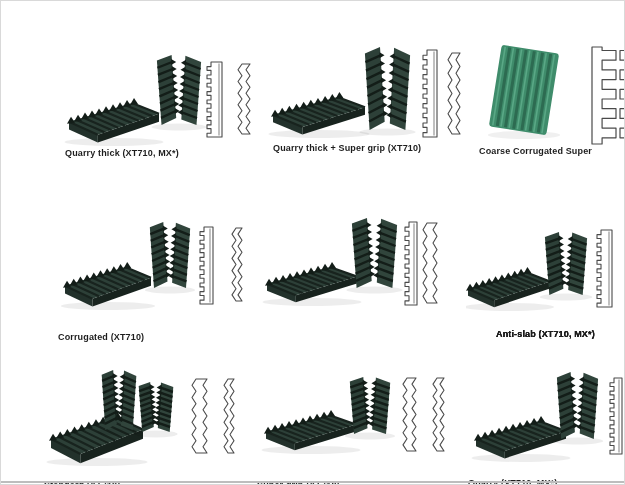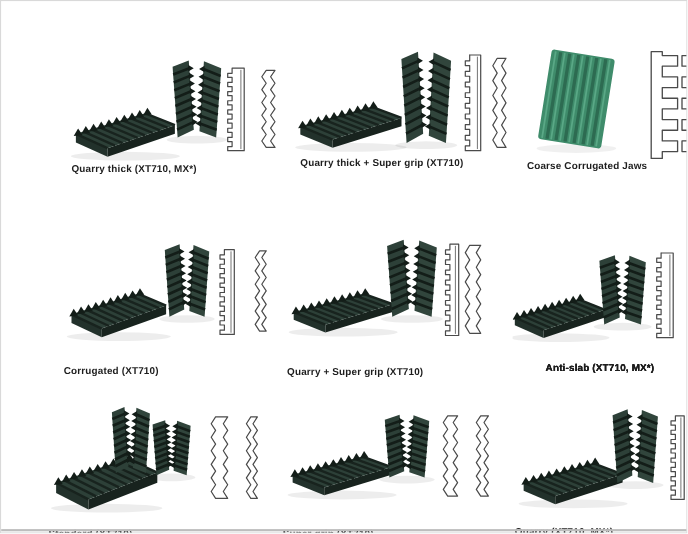--- a/index.html
+++ b/index.html
@@ -187,21 +187,21 @@
           <line x1="4.1485714285714295" y1="-39.78" x2="4.1485714285714295" y2="39.78" stroke="#2d6b51" stroke-width="3"></line>
           <line x1="7.8822857142857154" y1="-39.78" x2="7.8822857142857154" y2="39.78" stroke="#5aa886" stroke-width="1.6"></line>
           <line x1="12.445714285714288" y1="-39.78" x2="12.445714285714288" y2="39.78" stroke="#2d6b51" stroke-width="3"></line>
           <line x1="16.179428571428573" y1="-39.78" x2="16.179428571428573" y2="39.78" stroke="#5aa886" stroke-width="1.6"></line>
           <line x1="20.74285714285714" y1="-39.78" x2="20.74285714285714" y2="39.78" stroke="#2d6b51" stroke-width="3"></line>
           <line x1="24.476571428571425" y1="-39.78" x2="24.476571428571425" y2="39.78" stroke="#5aa886" stroke-width="1.6"></line>
         </g>
         <path d="M 126 30 L 136.08 30 v 3.4919999999999995 h 13.92 v 9.7 h -13.92 v 6.207999999999999 v 3.4919999999999995 h 13.92 v 9.7 h -13.92 v 6.207999999999999 v 3.4919999999999995 h 13.92 v 9.7 h -13.92 v 6.207999999999999 v 3.4919999999999995 h 13.92 v 9.7 h -13.92 v 6.207999999999999 v 3.4919999999999995 h 13.92 v 9.7 h -13.92 v 6.207999999999999 L 126 127 Z" fill="#fff" stroke="#4a4a4a" stroke-width="1.2" stroke-linejoin="round"></path>
         <path d="M 176 30 L 166.76 30 v 3.4919999999999995 h -12.76 v 9.7 h 12.76 v 6.207999999999999 v 3.4919999999999995 h -12.76 v 9.7 h 12.76 v 6.207999999999999 v 3.4919999999999995 h -12.76 v 9.7 h 12.76 v 6.207999999999999 v 3.4919999999999995 h -12.76 v 9.7 h 12.76 v 6.207999999999999 v 3.4919999999999995 h -12.76 v 9.7 h 12.76 v 6.207999999999999 L 176 127 Z" fill="#fff" stroke="#4a4a4a" stroke-width="1.2" stroke-linejoin="round"></path>
       </svg>
-    <figcaption class="label" style="left: 13px; top: 129px; color: rgb(29, 29, 29);">Coarse Corrugated Jaws</figcaption>
+    <figcaption class="label" style="left: 13px; top: 129px; color: rgb(29, 29, 29);">Coarse Corrugated Super</figcaption>
   </figure>
 
   <figure class="cell" id="cell-3" style="left:0;top:160px;width:210px;height:180px">
     <svg width="210" height="180" viewBox="0 0 210 180">
         <ellipse cx="67" cy="129" rx="47.300000000000004" ry="4" fill="rgba(0,0,0,0.07)"></ellipse>
         <polygon points="51.5,121.7 110.0,100.8 110.0,108.7 51.5,129.6" fill="#18231e"></polygon>
         <polygon points="24.0,108.7 51.5,121.7 51.5,129.6 24.0,116.6" fill="#22312b"></polygon>
         <polygon points="24.0,108.7 84.2,90.0 110.0,100.8 51.5,121.7" fill="#2d4038"></polygon>
         <line x1="24" y1="108.72" x2="51.519999999999996" y2="121.68" stroke="#18231e" stroke-width="2.2"></line>
         <polygon points="22,110.72 26,103.72 30,109.72" fill="#131d18"></polygon>
@@ -323,21 +323,20 @@
         <line x1="127.26" y1="84.16666666666667" x2="142.92666666666668" y2="90" stroke="#131d18" stroke-width="2.4"></line>
         <polygon points="128.26,81.16666666666667 123.26,84.16666666666667 128.26,87.16666666666667" fill="#131d18"></polygon>
         <line x1="126.78999999999999" y1="91.24444444444444" x2="142.40444444444447" y2="97" stroke="#131d18" stroke-width="2.4"></line>
         <polygon points="127.78999999999999,88.24444444444444 122.78999999999999,91.24444444444444 127.78999999999999,94.24444444444444" fill="#131d18"></polygon>
         <line x1="126.32" y1="98.32222222222222" x2="141.88222222222223" y2="104" stroke="#131d18" stroke-width="2.4"></line>
         <polygon points="127.32,95.32222222222222 122.32,98.32222222222222 127.32,101.32222222222222" fill="#131d18"></polygon>
         <path d="M 158 45 L 166 45 L 166 128 L 158 128 h -4 v -4.15 h 4 v -5.07 h -4 v -4.15 h 4 v -5.07 h -4 v -4.15 h 4 v -5.07 h -4 v -4.15 h 4 v -5.07 h -4 v -4.15 h 4 v -5.07 h -4 v -4.15 h 4 v -5.07 h -4 v -4.15 h 4 v -5.07 h -4 v -4.15 h 4 v -5.07 h -4 v -4.15 h 4 v -5.07 Z" fill="#fff" stroke="#4a4a4a" stroke-width="1.1" stroke-linejoin="round"></path>
         <line x1="163" y1="46.5" x2="163" y2="126.5" stroke="#4a4a4a" stroke-width="0.7"></line>
         <path d="M 176.0 46.0 L 172.0 52.7 L 176.0 59.3 L 172.0 66.0 L 176.0 72.7 L 172.0 79.3 L 176.0 86.0 L 172.0 92.7 L 176.0 99.3 L 172.0 106.0 L 176.0 112.7 L 172.0 119.3 L 176.0 126.0 L 186.0 126.0 L 182.0 119.3 L 186.0 112.7 L 182.0 106.0 L 186.0 99.3 L 182.0 92.7 L 186.0 86.0 L 182.0 79.3 L 186.0 72.7 L 182.0 66.0 L 186.0 59.3 L 182.0 52.7 L 186.0 46.0 Z" fill="#fff" stroke="#4a4a4a" stroke-width="1.1" stroke-linejoin="round"></path>
       </svg>
-    <figcaption class="label" style="left: 10px; top: 156px; color: rgb(29, 29, 29);">Quarry + Super grip (XT710)</figcaption>
   </figure>
 
   <figure class="cell" id="cell-5" style="left:425px;top:160px;width:200px;height:180px">
     <svg width="200" height="180" viewBox="0 0 200 180">
         <ellipse cx="43" cy="130" rx="45.1" ry="4" fill="rgba(0,0,0,0.07)"></ellipse>
         <polygon points="28.2,123.2 84.0,104.6 84.0,111.6 28.2,130.2" fill="#18231e"></polygon>
         <polygon points="2.0,111.6 28.2,123.2 28.2,130.2 2.0,118.7" fill="#22312b"></polygon>
         <polygon points="2.0,111.6 59.4,95.0 84.0,104.6 28.2,123.2" fill="#2d4038"></polygon>
         <line x1="2" y1="111.64" x2="28.240000000000002" y2="123.16" stroke="#18231e" stroke-width="2.2"></line>
         <polygon points="0,113.64 4,106.64 8,112.64" fill="#131d18"></polygon>

